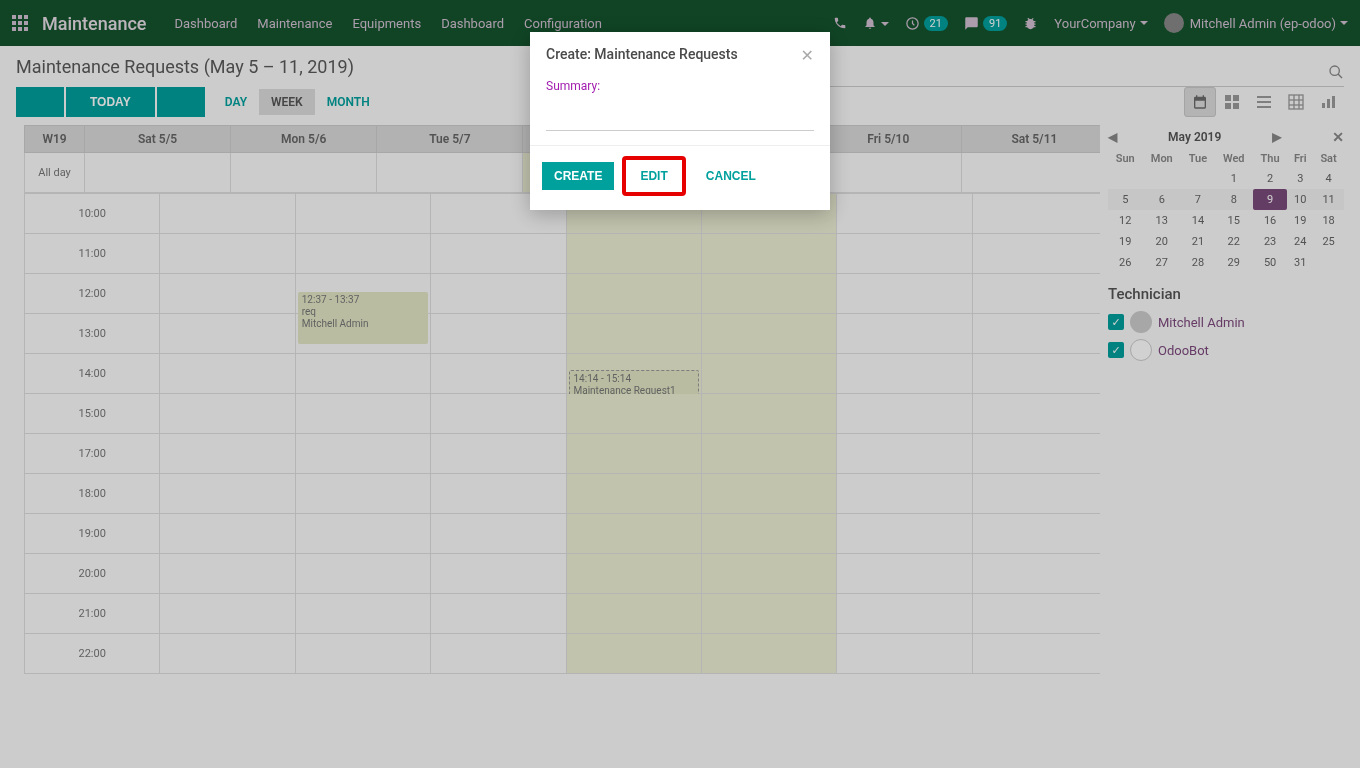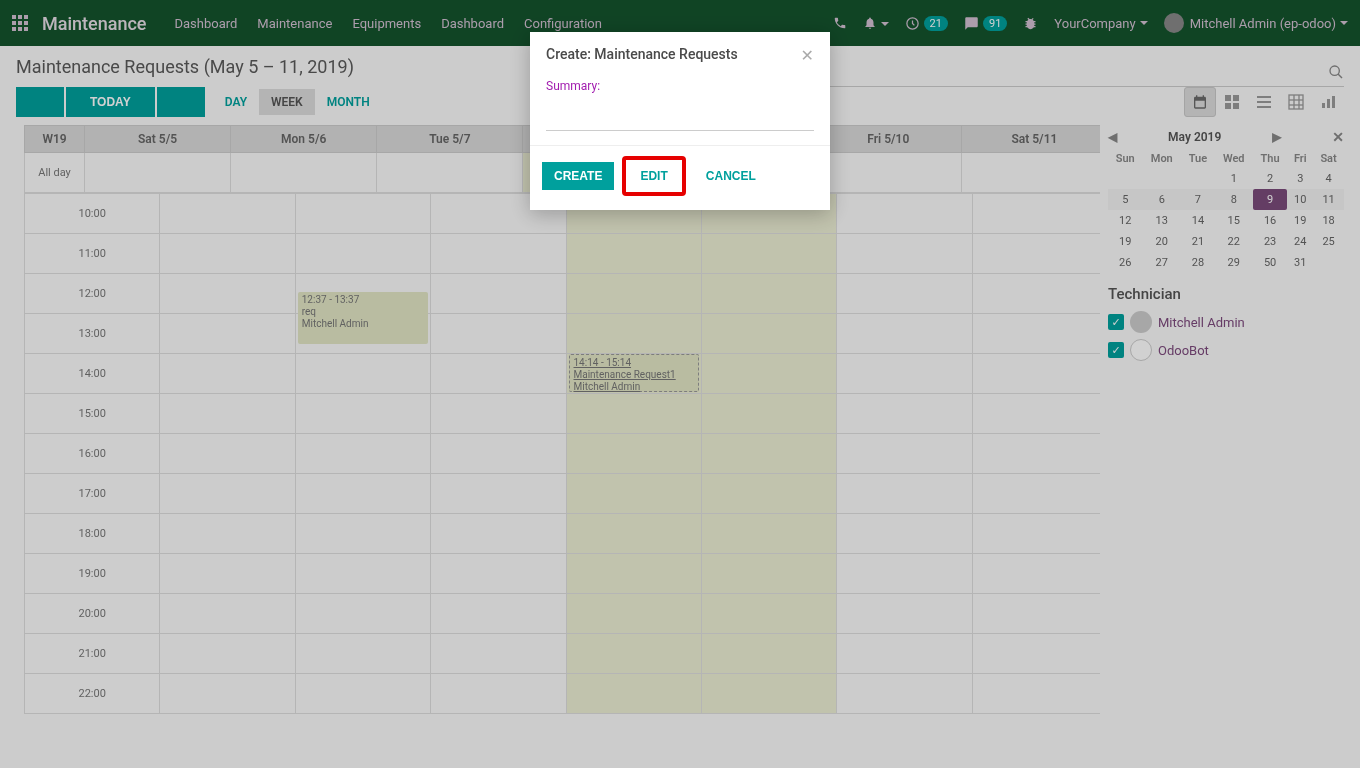--- a/index.html
+++ b/index.html
@@ -294,51 +294,41 @@
               <td class="today-col"></td>
               <td></td>
               <td></td>
             </tr>
             <tr>
               <td>14:00</td>
               <td></td>
               <td></td>
               <td></td>
               <td class="today-col">
-                <div class="event event-dashed" style="top: 0; height: 38px; text-decoration: underline;">
+                <div class="event event-dashed" style="top: 16px; height: 38px;">
                   <div>14:14 - 15:14</div>
                   <div>Maintenance Request1</div>
                   <div>Mitchell Admin</div>
                 </div>
               </td>
               <td class="today-col"></td>
               <td></td>
               <td></td>
             </tr>
             <tr>
               <td>15:00</td>
               <td></td>
               <td></td>
               <td></td>
               <td class="today-col"></td>
               <td class="today-col"></td>
               <td></td>
               <td style="position: relative;">
                 <div class="orange-strip" style="height: 310px;"></div>
               </td>
-            </tr>
-            <tr>
-              <td>16:00</td>
-              <td></td>
-              <td></td>
-              <td></td>
-              <td class="today-col"></td>
-              <td class="today-col"></td>
-              <td></td>
-              <td></td>
             </tr>
             <tr>
               <td>17:00</td>
               <td></td>
               <td></td>
               <td></td>
               <td class="today-col"></td>
               <td class="today-col"></td>
               <td></td>
               <td></td>

